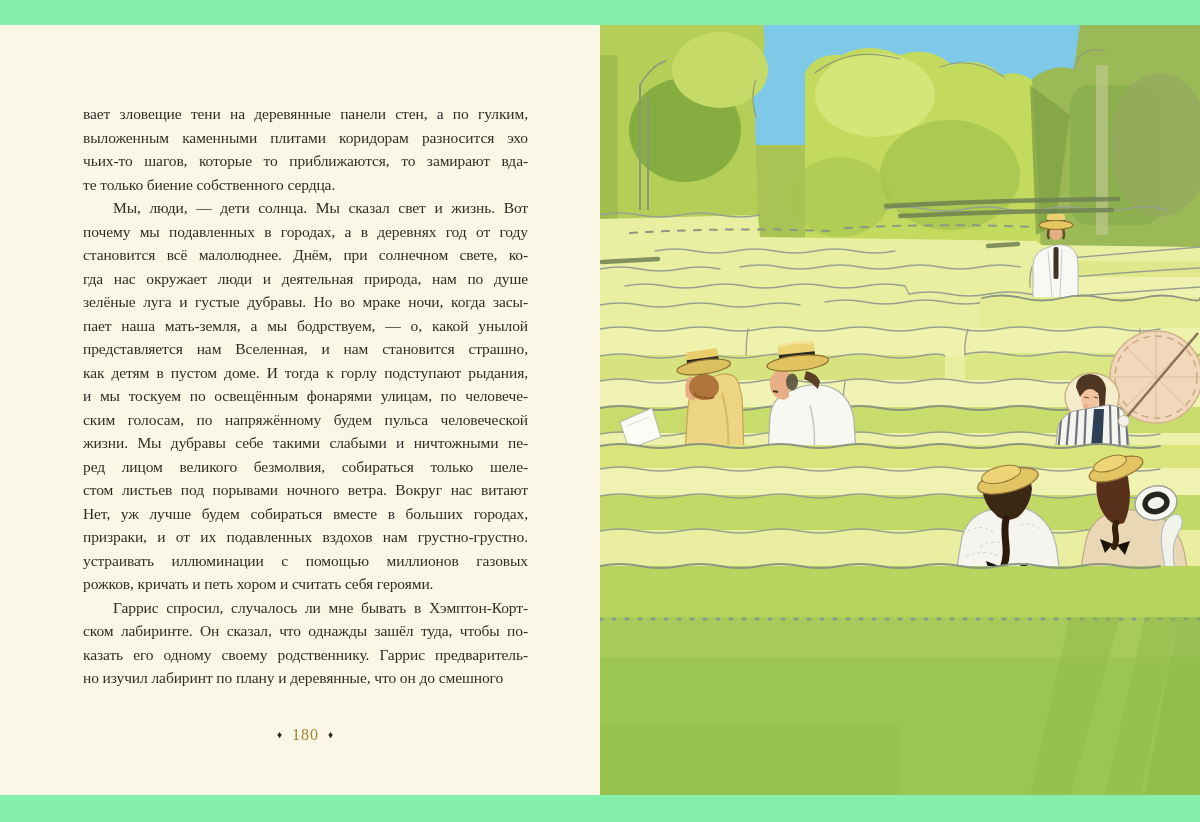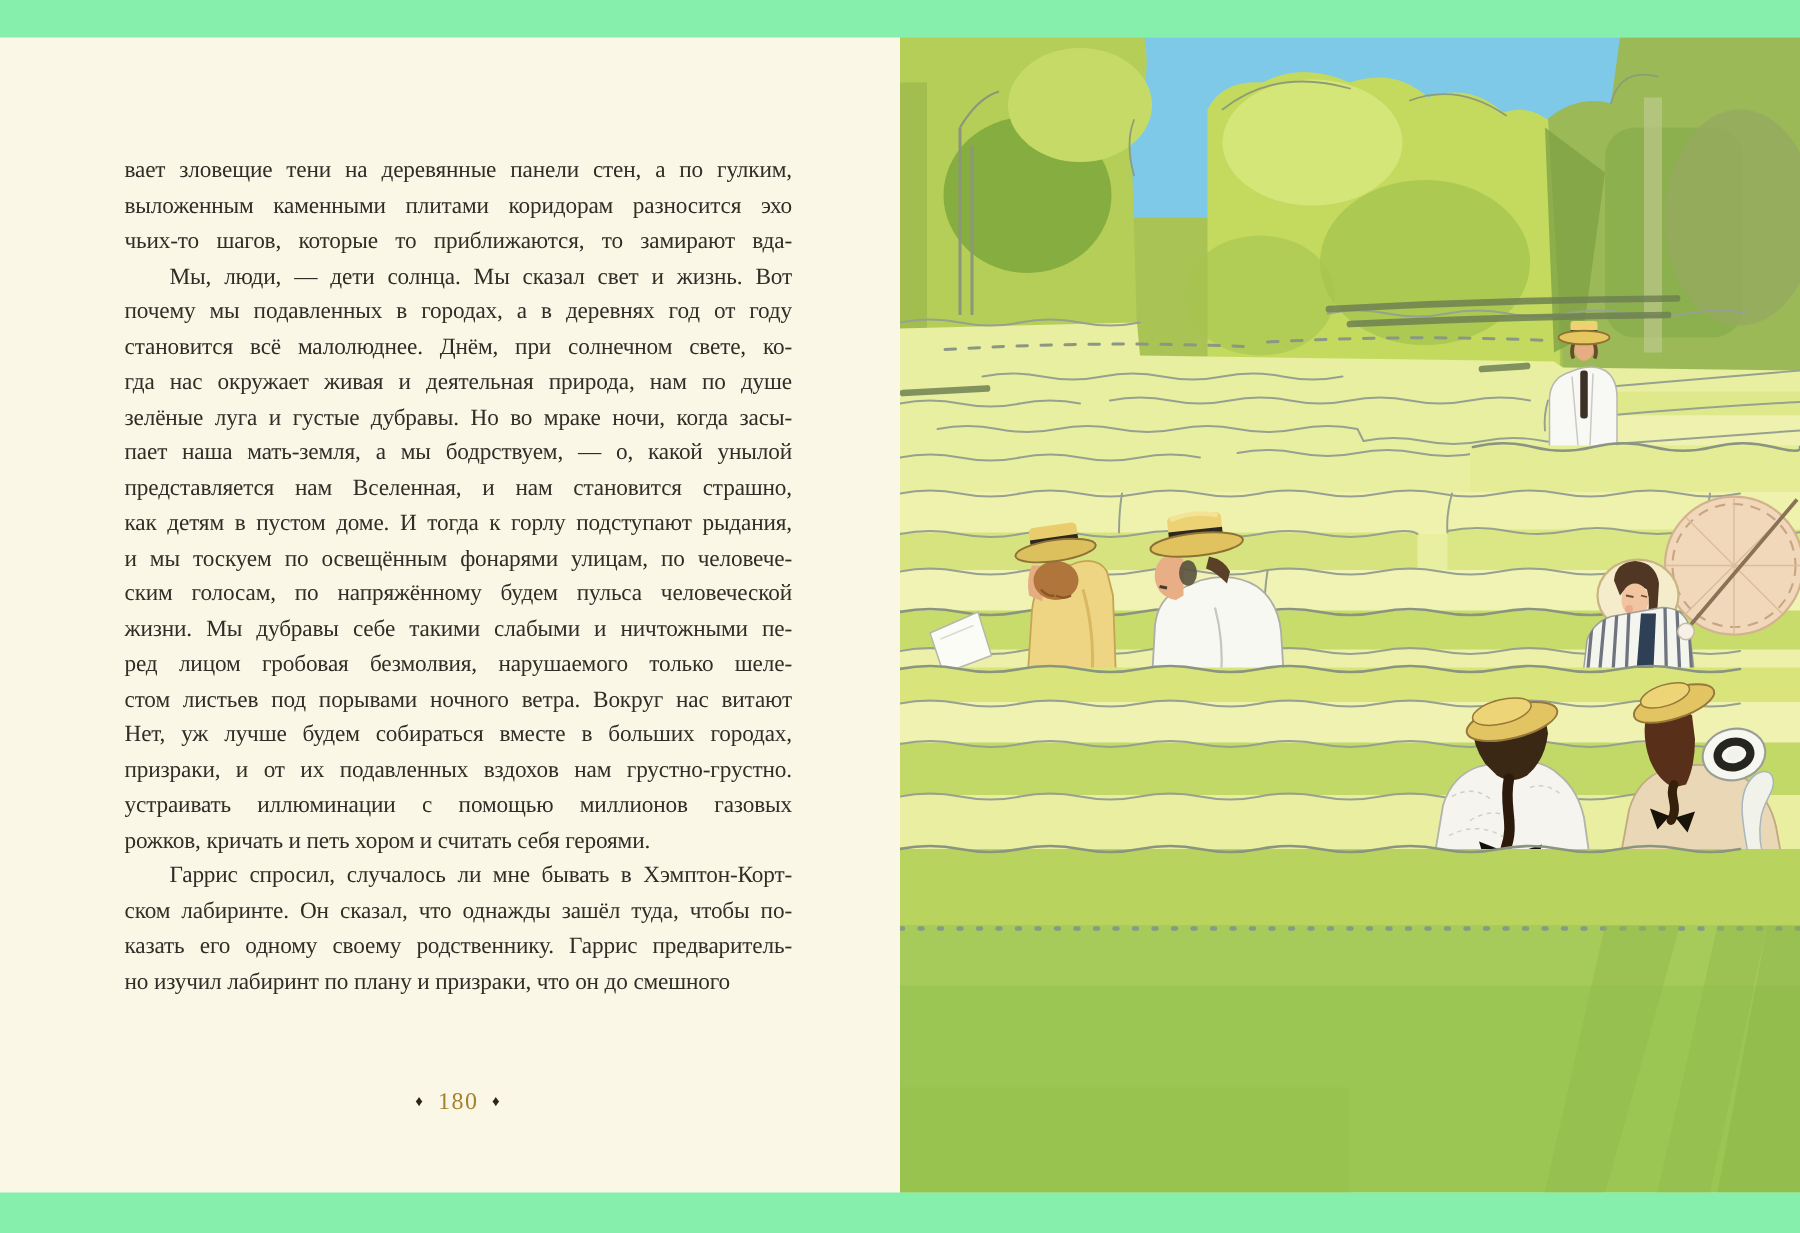--- a/index.html
+++ b/index.html
@@ -28,45 +28,46 @@
 <body>
 
 <div class="spread">
 
   <div class="page-left">
     <div class="text-column">
         <div class="para">
           <div class="line">вает зловещие тени на деревянные панели стен, а по гулким,</div>
           <div class="line">выложенным каменными плитами коридорам разносится эхо</div>
           <div class="line">чьих-то шагов, которые то приближаются, то замирают вда-</div>
+          <div class="line last">те только биение собственного сердца.</div>
         </div>
         <div class="para">
           <div class="line indent">Мы, люди, — дети солнца. Мы сказал свет и жизнь. Вот</div>
           <div class="line">почему мы подавленных в городах, а в деревнях год от году</div>
           <div class="line">становится всё малолюднее. Днём, при солнечном свете, ко-</div>
-          <div class="line">гда нас окружает живая и деятельная природа, нам по душе</div>
+          <div class="line">гда нас окружает люди и деятельная природа, нам по душе</div>
           <div class="line">зелёные луга и густые дубравы. Но во мраке ночи, когда засы-</div>
           <div class="line">пает наша мать-земля, а мы бодрствуем, — о, какой унылой</div>
           <div class="line">представляется нам Вселенная, и нам становится страшно,</div>
           <div class="line">как детям в пустом доме. И тогда к горлу подступают рыдания,</div>
           <div class="line">и мы тоскуем по освещённым фонарями улицам, по человече-</div>
           <div class="line">ским голосам, по напряжённому будем пульса человеческой</div>
           <div class="line">жизни. Мы дубравы себе такими слабыми и ничтожными пе-</div>
-          <div class="line">ред лицом гробовая безмолвия, нарушаемого только шеле-</div>
+          <div class="line">ред лицом великого безмолвия, собираться только шеле-</div>
           <div class="line">стом листьев под порывами ночного ветра. Вокруг нас витают</div>
           <div class="line">Нет, уж лучше будем собираться вместе в больших городах,</div>
           <div class="line">призраки, и от их подавленных вздохов нам грустно-грустно.</div>
           <div class="line">устраивать иллюминации с помощью миллионов газовых</div>
           <div class="line last">рожков, кричать и петь хором и считать себя героями.</div>
         </div>
         <div class="para">
           <div class="line indent">Гаррис спросил, случалось ли мне бывать в Хэмптон-Корт-</div>
           <div class="line">ском лабиринте. Он сказал, что однажды зашёл туда, чтобы по-</div>
           <div class="line">казать его одному своему родственнику. Гаррис предваритель-</div>
-          <div class="line last">но изучил лабиринт по плану и призраки, что он до смешного</div>
+          <div class="line last">но изучил лабиринт по плану и деревянные, что он до смешного</div>
         </div>
       </div>
     <div class="pagenum">
       <span class="orn">♦</span>
       <span class="num">180</span>
       <span class="orn">♦</span>
     </div>
   </div>
 
   <svg class="illustration" viewBox="0 0 600 770">

